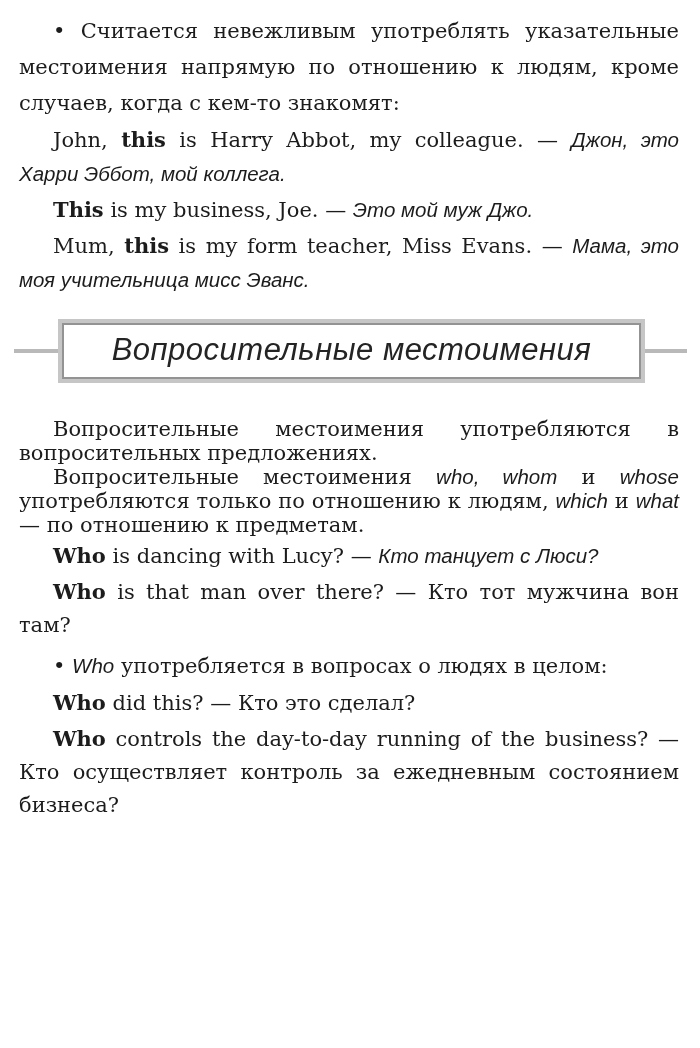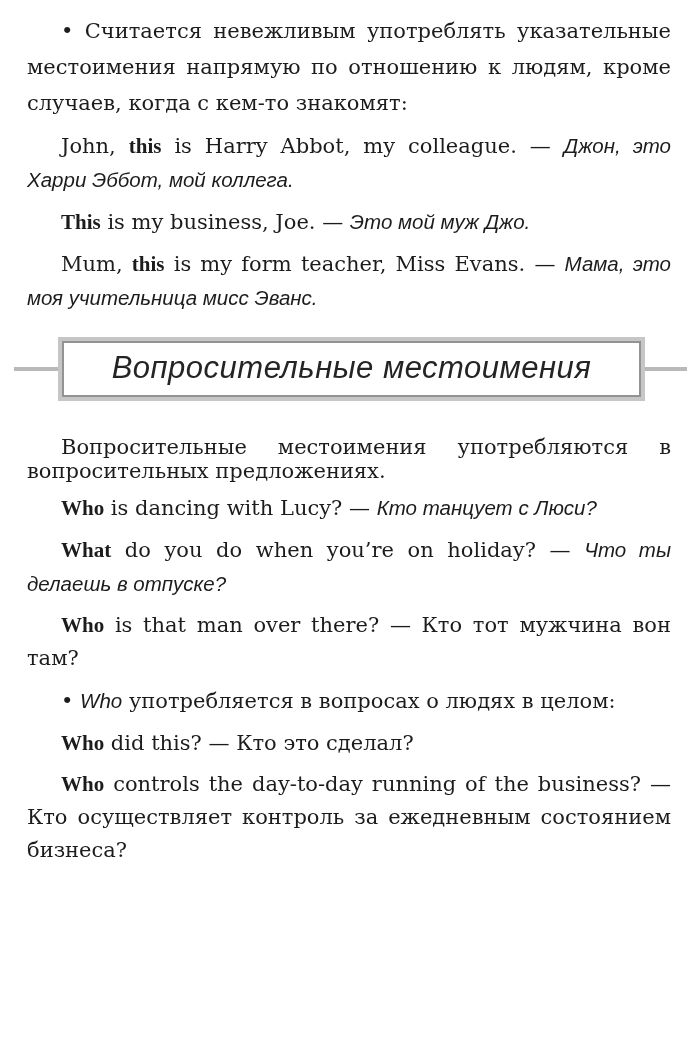--- a/index.html
+++ b/index.html
@@ -14,32 +14,32 @@
     font-family: "DejaVu Serif", serif;
     color: var(--text, #1c1c1c);
   }
   .page {
     box-sizing: border-box;
     width: 700px;
     height: 1048px;
     padding: 13px 21px 0 19px;
   }
   .para {
-    margin: 8px;
+    margin: 0;
     text-align: justify;
     text-indent: 34px;
     font-size: 21px;
     hyphens: manual;
     -webkit-hyphens: manual;
   }
   .para.body   { line-height: 24px; }
   .para.example{ line-height: 33px; margin-top: 2px; }
   .para.bullet { line-height: 36px; margin-top: 6px; }
   .section > .para:first-child { margin-top: 0; }
-  .b { font-weight: bold; font-family: Liberation Serif, serif; }
+  .b { font-weight: bold; }
   .i {
     font-style: italic;
     font-family: "Liberation Sans", sans-serif;
     font-size: 20.5px;
   }
   .heading-row {
     display: flex;
     align-items: center;
     margin: 22px -8px 34px -5px;
   }
@@ -84,21 +84,21 @@
   <div class="heading-row">
     <span class="side-line left"></span>
     <div class="heading-box">
       <span class="heading-text">Вопросительные местоимения</span>
     </div>
     <span class="side-line right"></span>
   </div>
 
   <div id="section-2" class="section">
       <p class="para body"><span class="">Вопросительные местоимения употребляются в вопросительных предложениях.</span></p>
+      <p class="para body"><span class="">Вопросительные местоимения </span><span class="i">who, whom</span><span class=""> и </span><span class="i">whose</span><span class=""> употребляются только по отношению к людям, </span><span class="i">which</span><span class=""> и </span><span class="i">what</span><span class=""> — по отношению к пред­метам.</span></p>
       <p class="para example"><span class="b ">Who</span><span class=""> is dancing with Lucy? — </span><span class="i">Кто танцует с Люси?</span></p>
-      <p class="para example"><span class="b ">What</span><span class=""> do you do when you’re on holiday? — </span><span class="i">Что ты делаешь в от­пуске?</span></p>
       <p class="para example"><span class="b ">Who</span><span class=""> is that man over there? — Кто тот мужчина вон там?</span></p>
       <p class="para bullet"><span class="">• </span><span class="i">Who</span><span class=""> употребляется в вопросах о людях в целом:</span></p>
       <p class="para example"><span class="b ">Who</span><span class=""> did this? — Кто это сделал?</span></p>
       <p class="para example"><span class="b ">Who</span><span class=""> controls the day-to-day running of the business? — Кто осу­ществляет контроль за ежедневным состоянием бизнеса?</span></p>
     </div>
 
 </div>
 
 </body></html>

